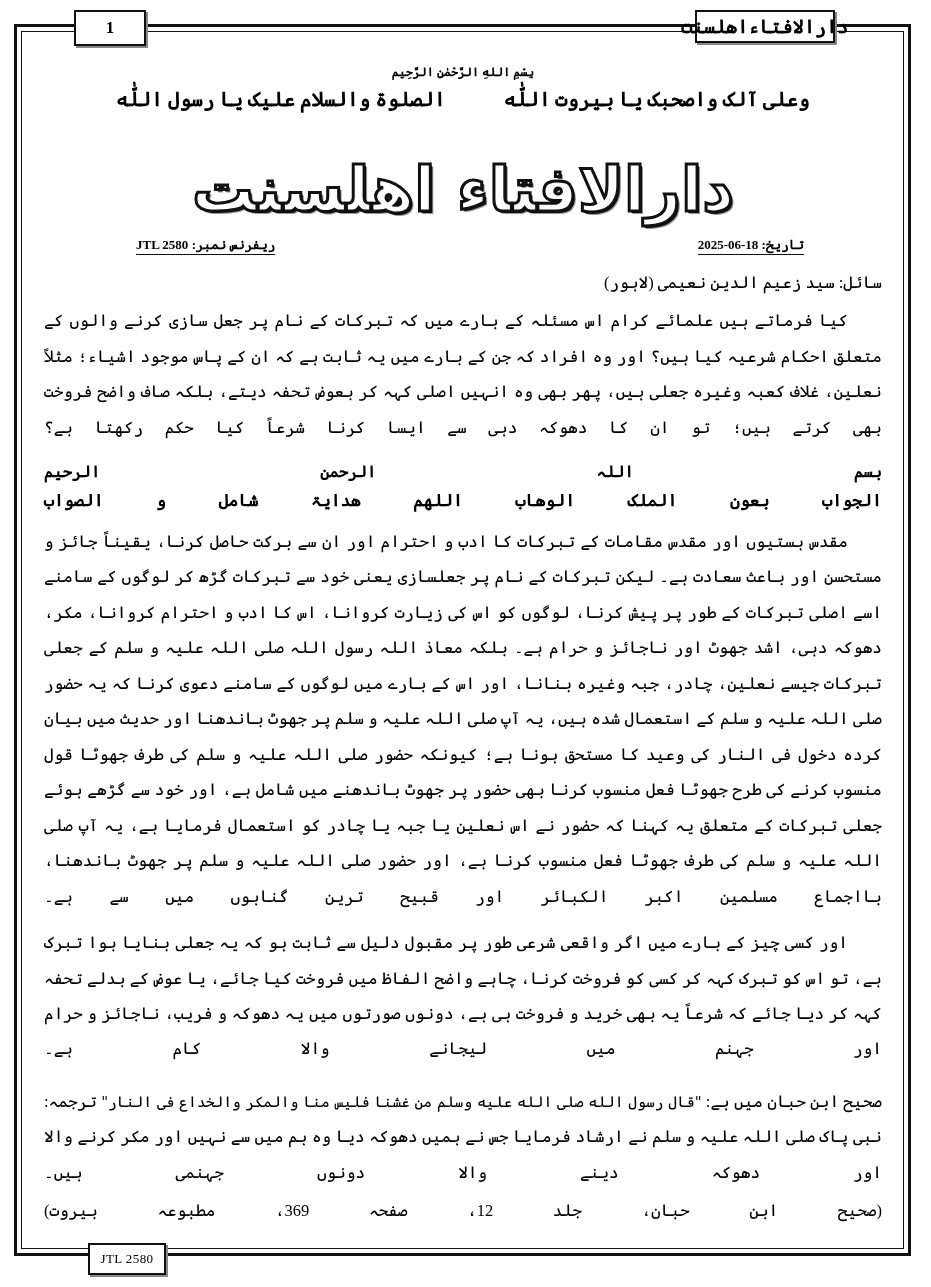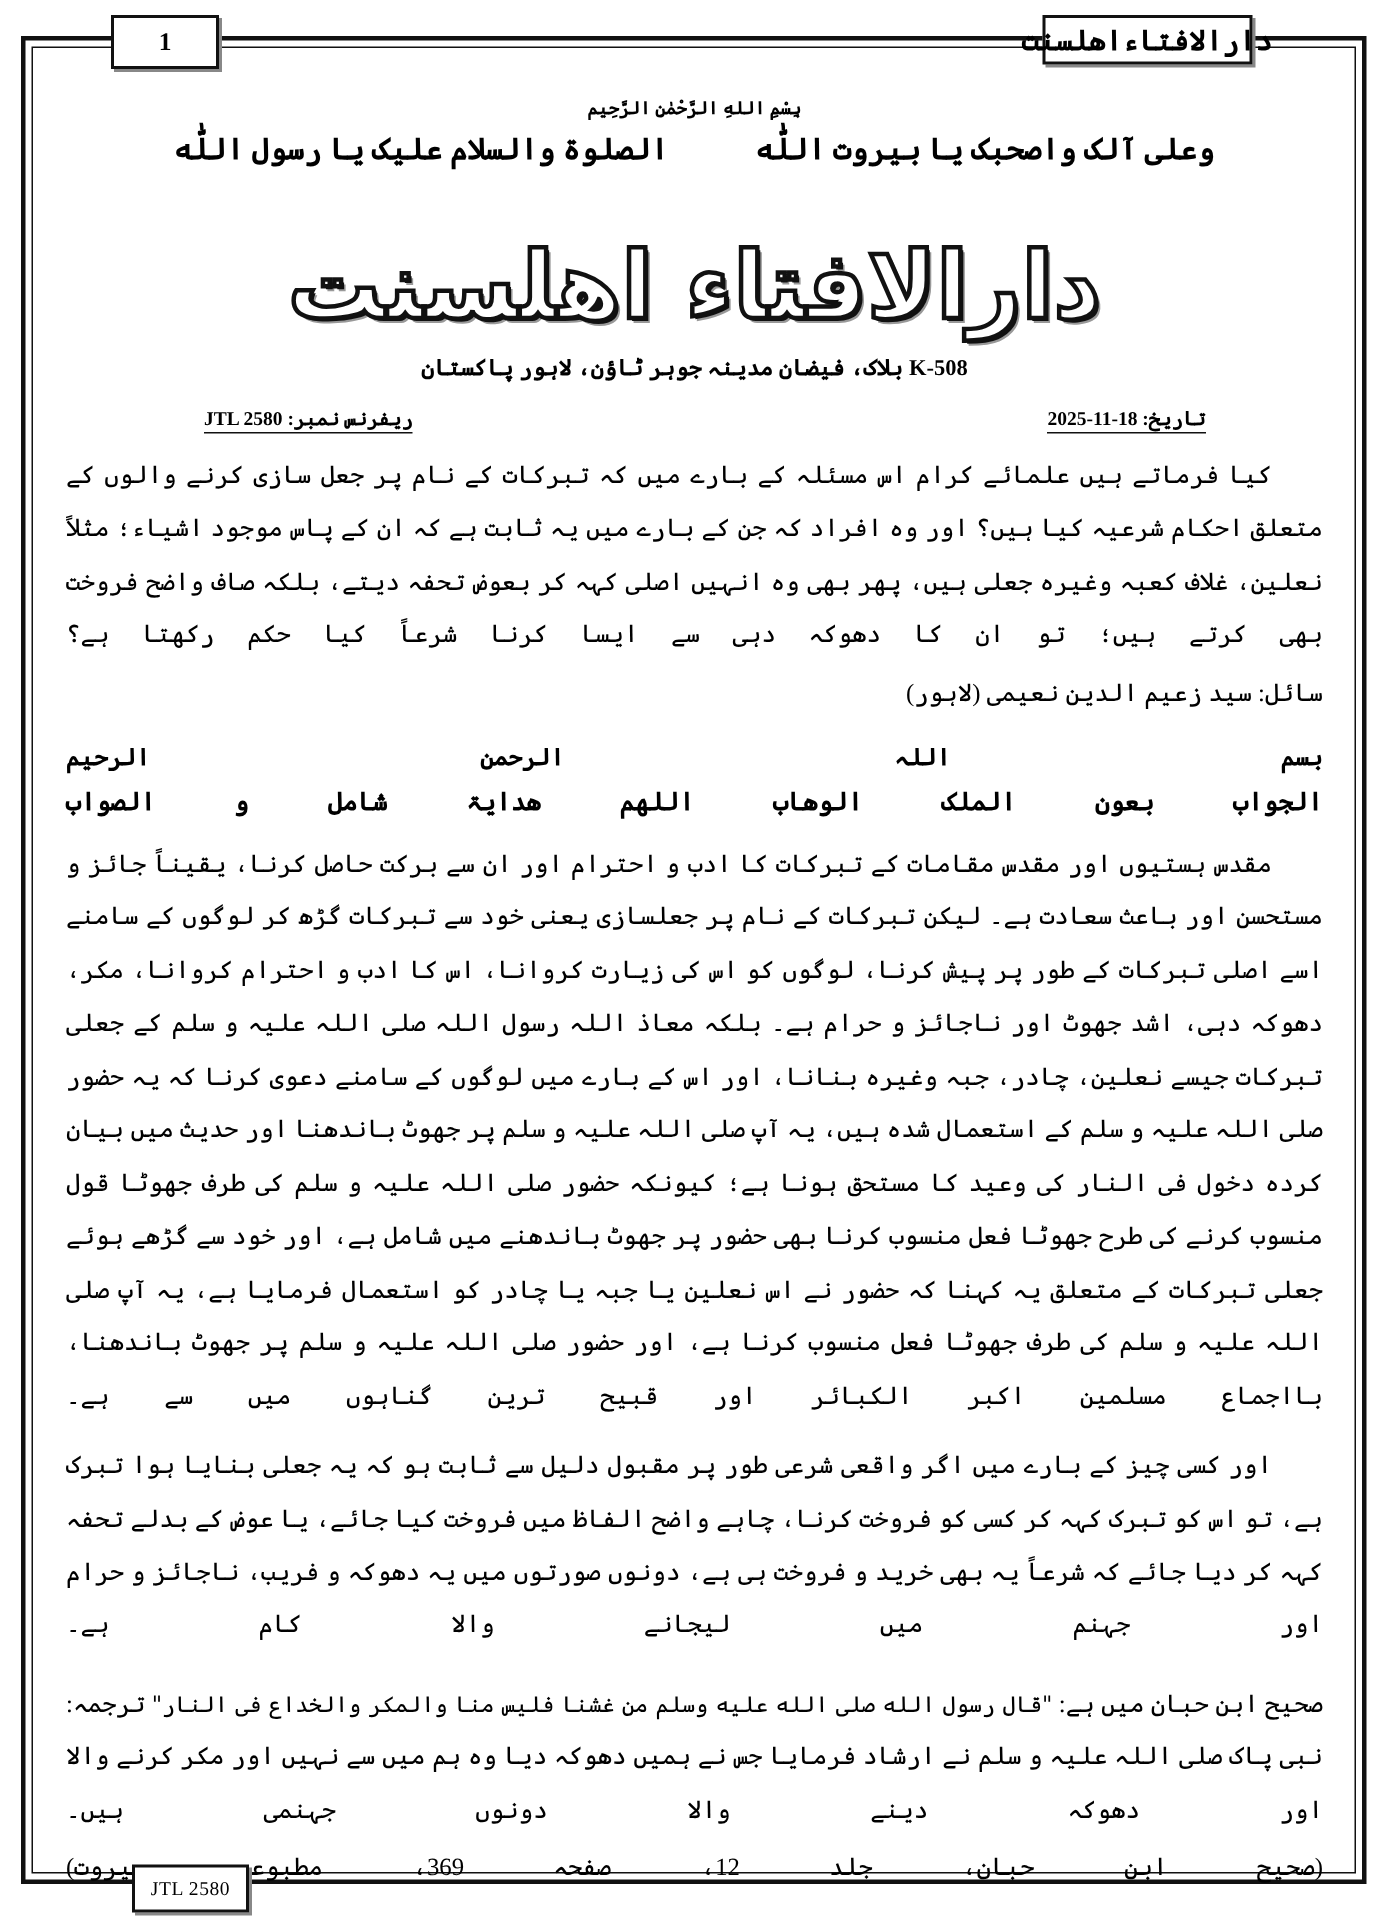--- a/index.html
+++ b/index.html
@@ -233,40 +233,39 @@
 
   <div class="salutation-row">
     <span>وعلی آلک واصحبک یا بیروت اللّٰه</span>
     <span>الصلوۃ والسلام علیک یا رسول اللّٰه</span>
   </div>
 
   <div class="logo-wrap">
     <span class="logo-text">دارالافتاء اهلسنت</span>
   </div>
 
-  <div class="address-line">K-508 بلاک، فیضان مدینہ جوہر ٹاؤن، لاہور پاکستان</div>
 
   <div class="meta-row">
     <div class="meta-item">
       <span class="meta-label">ریفرنس نمبر:</span>
       <span class="meta-value">JTL 2580</span>
     </div>
     <div class="meta-item">
       <span class="meta-label">تاریخ:</span>
-      <span class="meta-value">18-11-2025</span>
+      <span class="meta-value">18-06-2025</span>
     </div>
   </div>
 
   <div class="body-block">
 
-    <p class="para">کیا فرماتے ہیں علمائے کرام اس مسئلہ کے بارے میں کہ تبرکات کے نام پر جعل سازی کرنے والوں کے متعلق احکام شرعیہ کیا ہیں؟ اور وہ افراد کہ جن کے بارے میں یہ ثابت ہے کہ ان کے پاس موجود اشیاء؛ مثلاً نعلین، غلاف کعبہ وغیرہ جعلی ہیں، پھر بھی وہ انہیں اصلی کہہ کر بعوض تحفہ دیتے، بلکہ صاف واضح فروخت بھی کرتے ہیں؛ تو ان کا دھوکہ دہی سے ایسا کرنا شرعاً کیا حکم رکھتا ہے؟</p>
     <p class="para noindent last-right">
       <span>سائل:</span>
       <span>سید زعیم الدین نعیمی (لاہور)</span>
     </p>
+    <p class="para">کیا فرماتے ہیں علمائے کرام اس مسئلہ کے بارے میں کہ تبرکات کے نام پر جعل سازی کرنے والوں کے متعلق احکام شرعیہ کیا ہیں؟ اور وہ افراد کہ جن کے بارے میں یہ ثابت ہے کہ ان کے پاس موجود اشیاء؛ مثلاً نعلین، غلاف کعبہ وغیرہ جعلی ہیں، پھر بھی وہ انہیں اصلی کہہ کر بعوض تحفہ دیتے، بلکہ صاف واضح فروخت بھی کرتے ہیں؛ تو ان کا دھوکہ دہی سے ایسا کرنا شرعاً کیا حکم رکھتا ہے؟</p>
 
     <div class="centered-arabic">بسم اللہ الرحمن الرحیم</div>
     <div class="centered-arabic second">الجواب بعون الملک الوھاب اللھم ھدایۃ شامل و الصواب</div>
 
     <p class="para">مقدس ہستیوں اور مقدس مقامات کے تبرکات کا ادب و احترام اور ان سے برکت حاصل کرنا، یقیناً جائز و مستحسن اور باعث سعادت ہے۔ لیکن تبرکات کے نام پر جعلسازی یعنی خود سے تبرکات گڑھ کر لوگوں کے سامنے اسے اصلی تبرکات کے طور پر پیش کرنا، لوگوں کو اس کی زیارت کروانا، اس کا ادب و احترام کروانا، مکر، دھوکہ دہی، اشد جھوٹ اور ناجائز و حرام ہے۔ بلکہ معاذ اللہ رسول اللہ صلی اللہ علیہ و سلم کے جعلی تبرکات جیسے نعلین، چادر، جبہ وغیرہ بنانا، اور اس کے بارے میں لوگوں کے سامنے دعوی کرنا کہ یہ حضور صلی اللہ علیہ و سلم کے استعمال شدہ ہیں، یہ آپ صلی اللہ علیہ و سلم پر جھوٹ باندھنا اور حدیث میں بیان کردہ دخول فی النار کی وعید کا مستحق ہونا ہے؛ کیونکہ حضور صلی اللہ علیہ و سلم کی طرف جھوٹا قول منسوب کرنے کی طرح جھوٹا فعل منسوب کرنا بھی حضور پر جھوٹ باندھنے میں شامل ہے، اور خود سے گڑھے ہوئے جعلی تبرکات کے متعلق یہ کہنا کہ حضور نے اس نعلین یا جبہ یا چادر کو استعمال فرمایا ہے، یہ آپ صلی اللہ علیہ و سلم کی طرف جھوٹا فعل منسوب کرنا ہے، اور حضور صلی اللہ علیہ و سلم پر جھوٹ باندھنا، بااجماع مسلمین اکبر الکبائر اور قبیح ترین گناہوں میں سے ہے۔</p>
 
     <div class="spacer-sm"></div>
 
     <p class="para">اور کسی چیز کے بارے میں اگر واقعی شرعی طور پر مقبول دلیل سے ثابت ہو کہ یہ جعلی بنایا ہوا تبرک ہے، تو اس کو تبرک کہہ کر کسی کو فروخت کرنا، چاہے واضح الفاظ میں فروخت کیا جائے، یا عوض کے بدلے تحفہ کہہ کر دیا جائے کہ شرعاً یہ بھی خرید و فروخت ہی ہے، دونوں صورتوں میں یہ دھوکہ و فریب، ناجائز و حرام اور جہنم میں لیجانے والا کام ہے۔</p>
 

